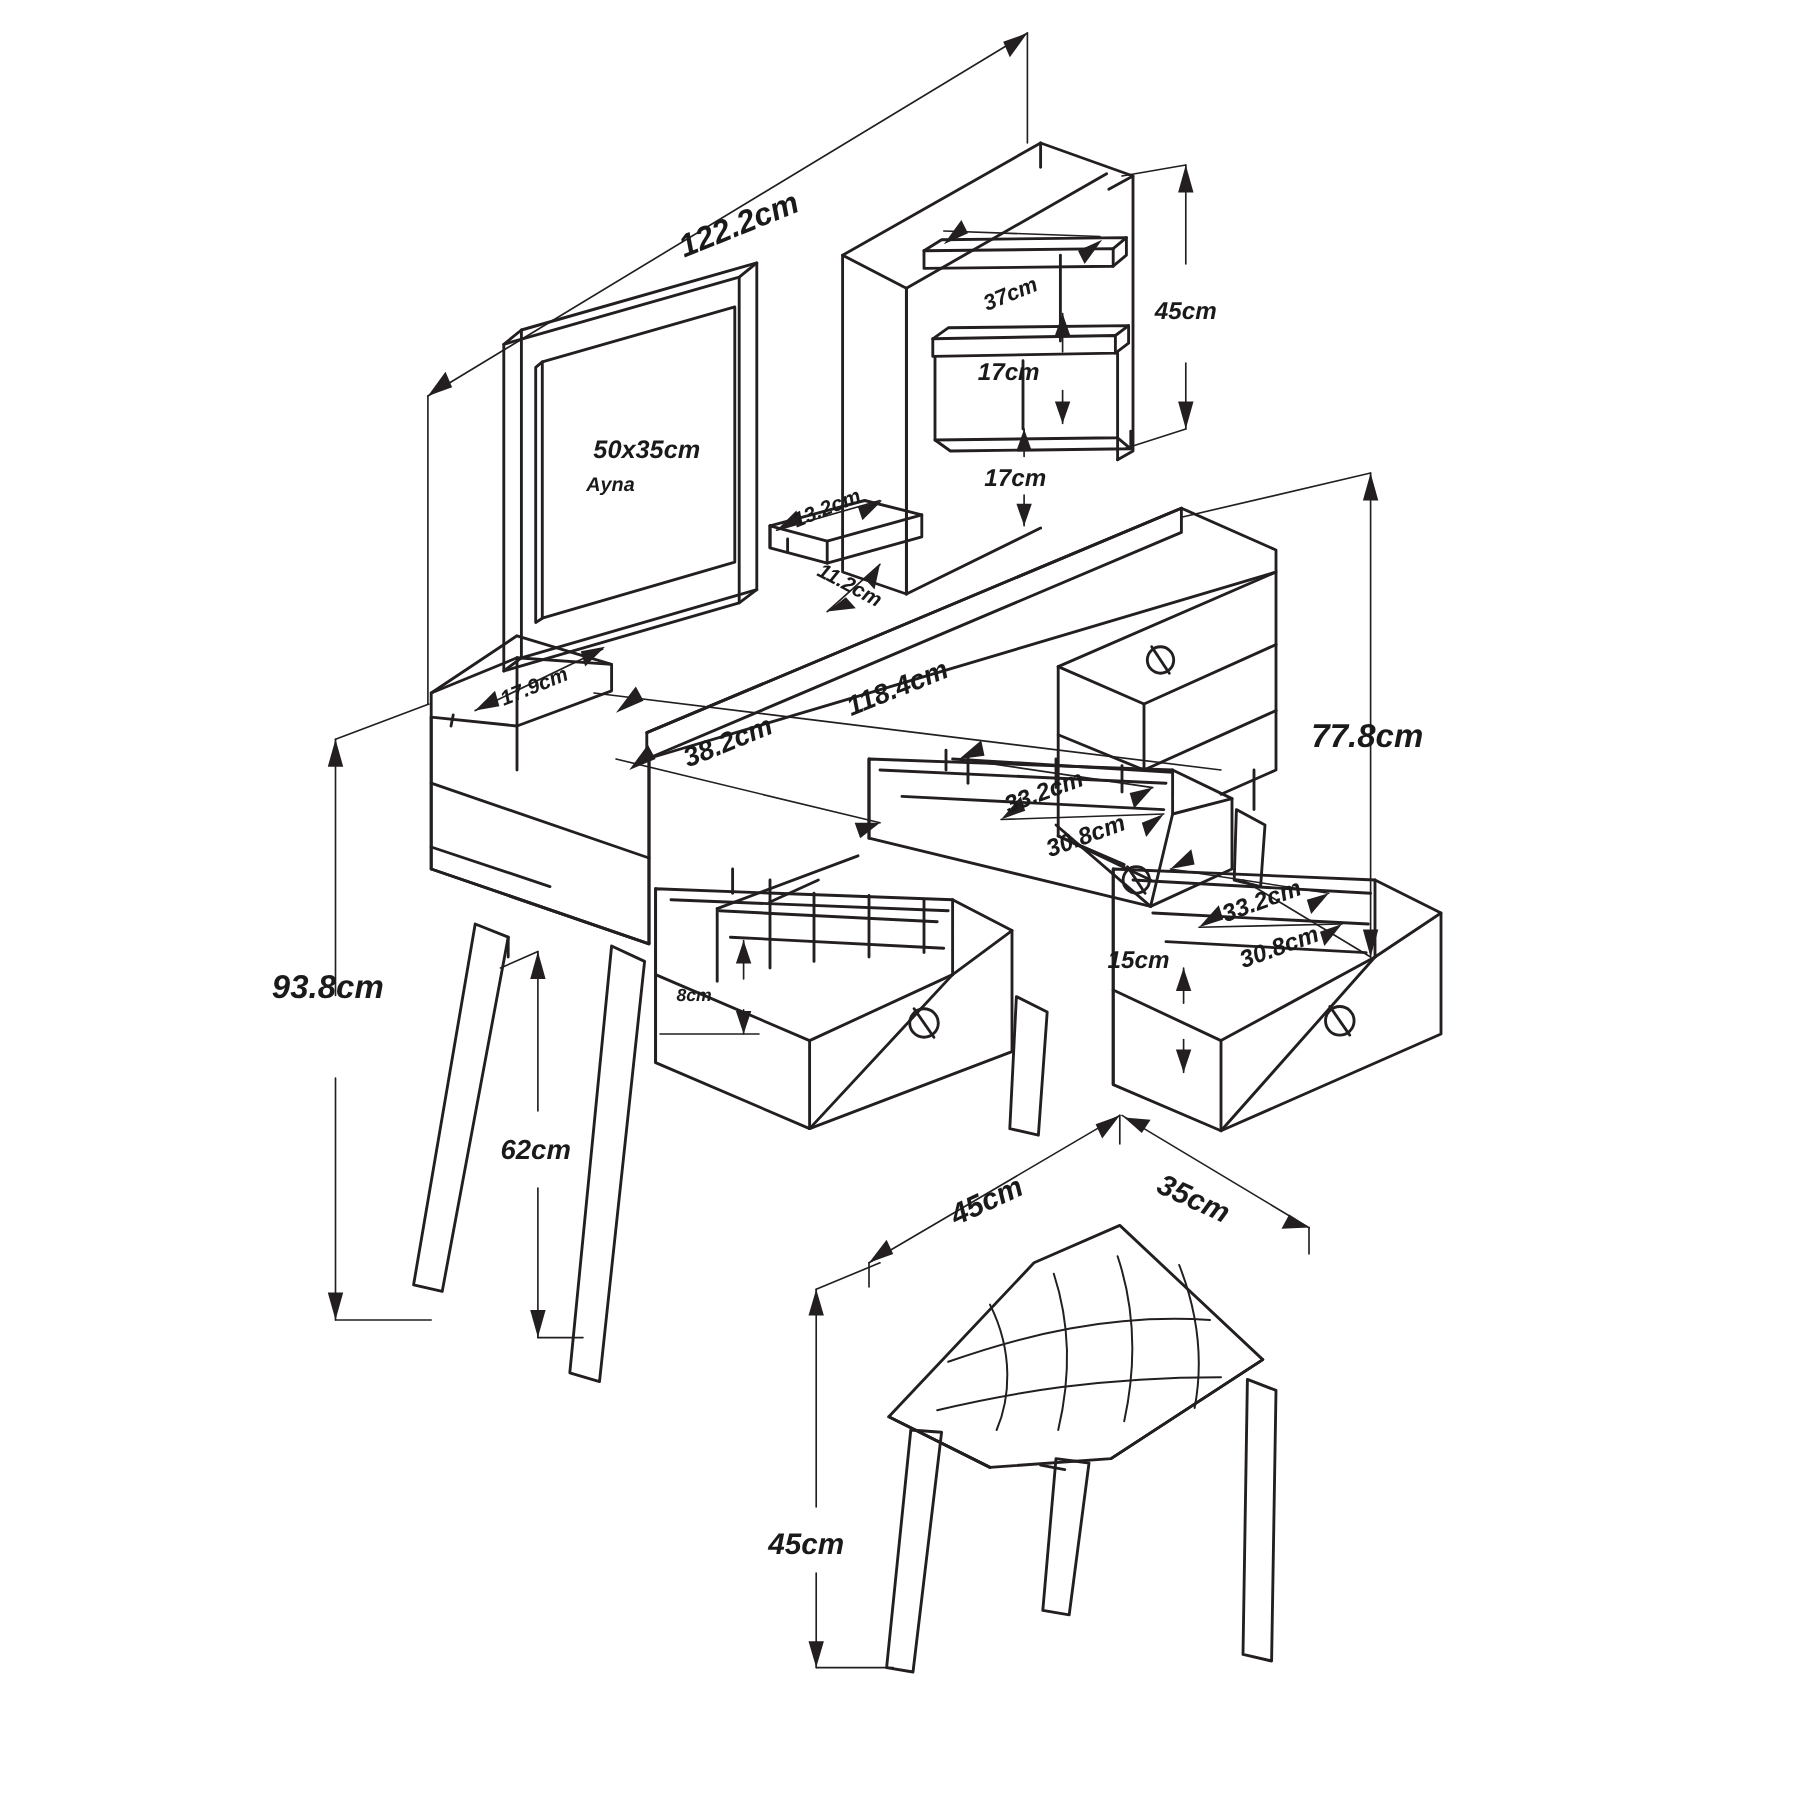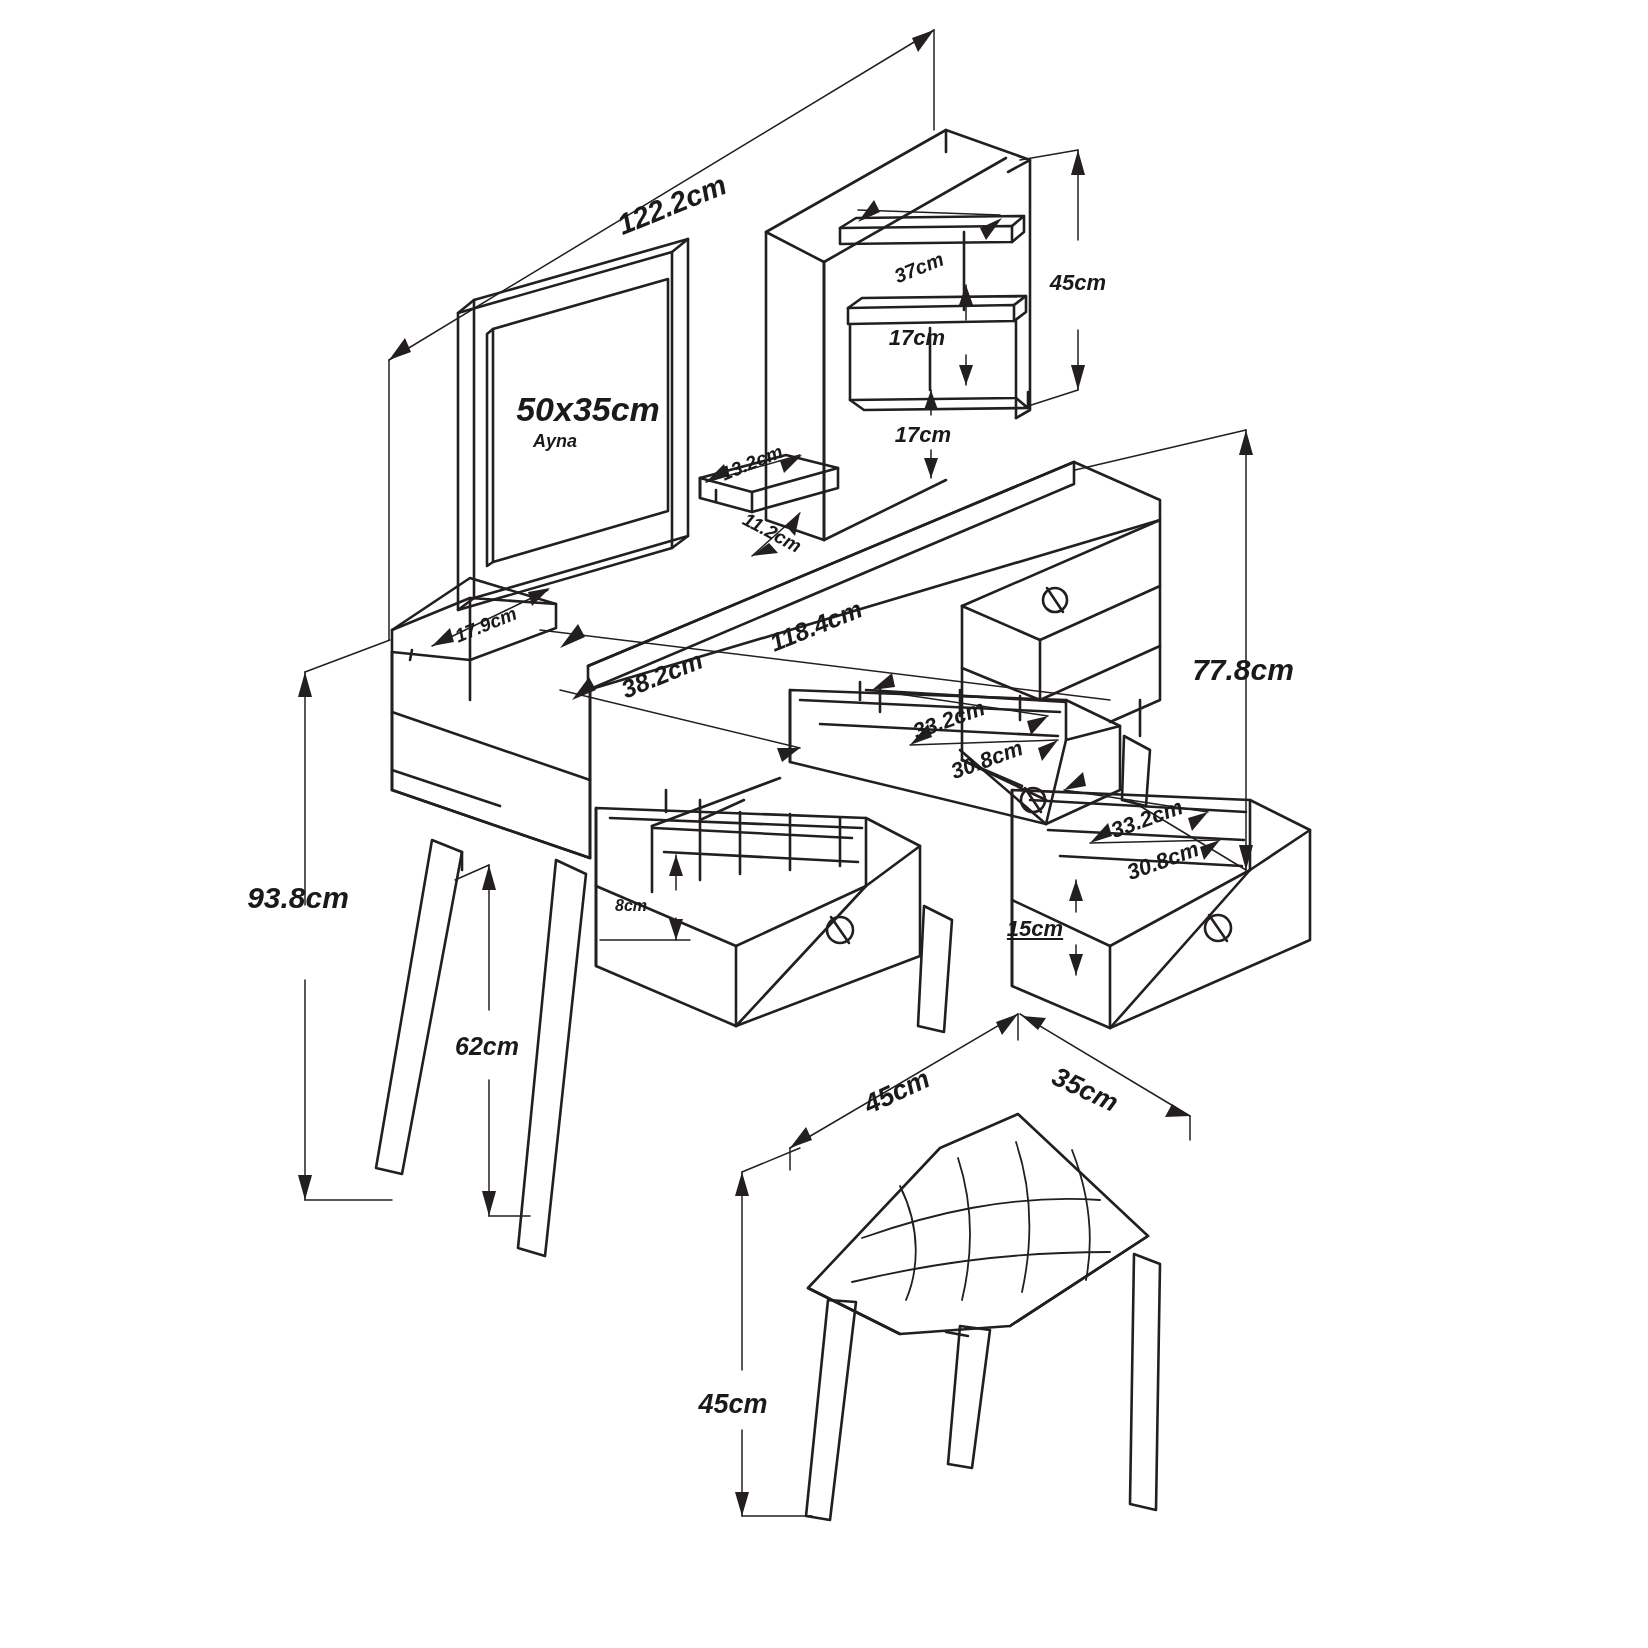--- a/index.html
+++ b/index.html
@@ -289,33 +289,33 @@
     </g>
 
   </g>
 </svg>
 
 <div class="lbl" style="left:672px;top:205px;font-size:29px;transform:translate(-50%,-50%) rotate(-22deg);">122.2cm</div>
 <div class="lbl" style="left:919px;top:268px;font-size:20px;transform:translate(-50%,-50%) rotate(-22deg);">37cm</div>
 <div class="lbl" style="left:1078px;top:283px;font-size:22px;transform:translate(-50%,-50%);">45cm</div>
 <div class="lbl" style="left:917px;top:338px;font-size:22px;transform:translate(-50%,-50%);">17cm</div>
 <div class="lbl" style="left:923px;top:435px;font-size:22px;transform:translate(-50%,-50%);">17cm</div>
-<div class="lbl" style="left:588px;top:409px;font-size:34px;transform:translate(-50%,-50%);">50x35cm</div>
+<div class="lbl" style="left:588px;top:409px;font-size:23px;transform:translate(-50%,-50%);">50x35cm</div>
 <div class="lbl" style="left:555px;top:441px;font-size:18px;transform:translate(-50%,-50%);">Ayna</div>
 <div class="lbl" style="left:752px;top:463px;font-size:19px;transform:translate(-50%,-50%) rotate(-22deg);">13.2cm</div>
 <div class="lbl" style="left:772px;top:533px;font-size:19px;transform:translate(-50%,-50%) rotate(28deg);">11.2cm</div>
 <div class="lbl" style="left:486px;top:625px;font-size:19px;transform:translate(-50%,-50%) rotate(-22deg);">17.9cm</div>
 <div class="lbl" style="left:816px;top:626px;font-size:25px;transform:translate(-50%,-50%) rotate(-22deg);">118.4cm</div>
 <div class="lbl" style="left:662px;top:675px;font-size:25px;transform:translate(-50%,-50%) rotate(-22deg);">38.2cm</div>
 <div class="lbl" style="left:1243px;top:670px;font-size:30px;transform:translate(-50%,-50%);">77.8cm</div>
 <div class="lbl" style="left:949px;top:720px;font-size:22px;transform:translate(-50%,-50%) rotate(-20deg);">33.2cm</div>
 <div class="lbl" style="left:987px;top:760px;font-size:22px;transform:translate(-50%,-50%) rotate(-20deg);">30.8cm</div>
 <div class="lbl" style="left:1147px;top:819px;font-size:22px;transform:translate(-50%,-50%) rotate(-20deg);">33.2cm</div>
 <div class="lbl" style="left:1163px;top:861px;font-size:22px;transform:translate(-50%,-50%) rotate(-20deg);">30.8cm</div>
 <div class="lbl" style="left:631px;top:906px;font-size:16px;transform:translate(-50%,-50%);">8cm</div>
-<div class="lbl" style="left:1035px;top:929px;font-size:22px;transform:translate(-50%,-50%);text-decoration:underline;">15cm</div>
+<div class="lbl" style="left:1035px;top:873px;font-size:22px;transform:translate(-50%,-50%);">15cm</div>
 <div class="lbl" style="left:298px;top:898px;font-size:30px;transform:translate(-50%,-50%);">93.8cm</div>
 <div class="lbl" style="left:487px;top:1046px;font-size:25px;transform:translate(-50%,-50%);">62cm</div>
 <div class="lbl" style="left:897px;top:1092px;font-size:27px;transform:translate(-50%,-50%) rotate(-25deg);">45cm</div>
 <div class="lbl" style="left:1085px;top:1090px;font-size:27px;transform:translate(-50%,-50%) rotate(25deg);">35cm</div>
 <div class="lbl" style="left:733px;top:1404px;font-size:27px;transform:translate(-50%,-50%);">45cm</div>
 
 </div>
 
 </body></html>

